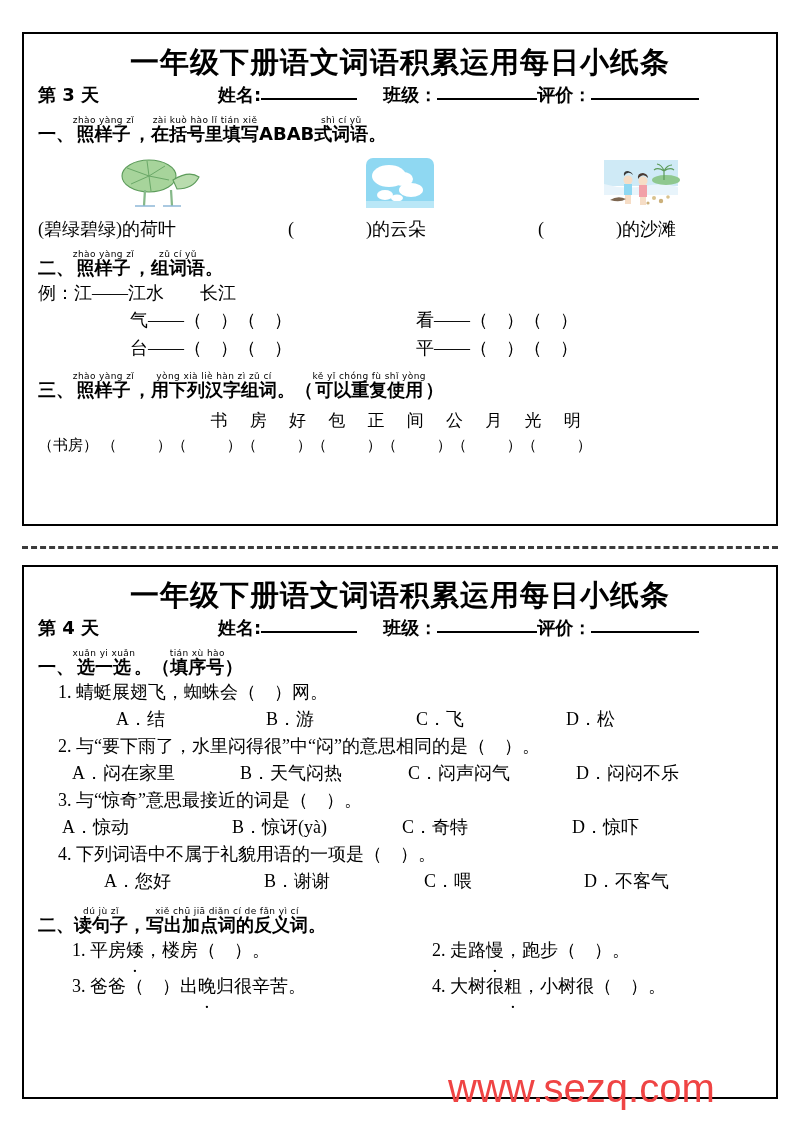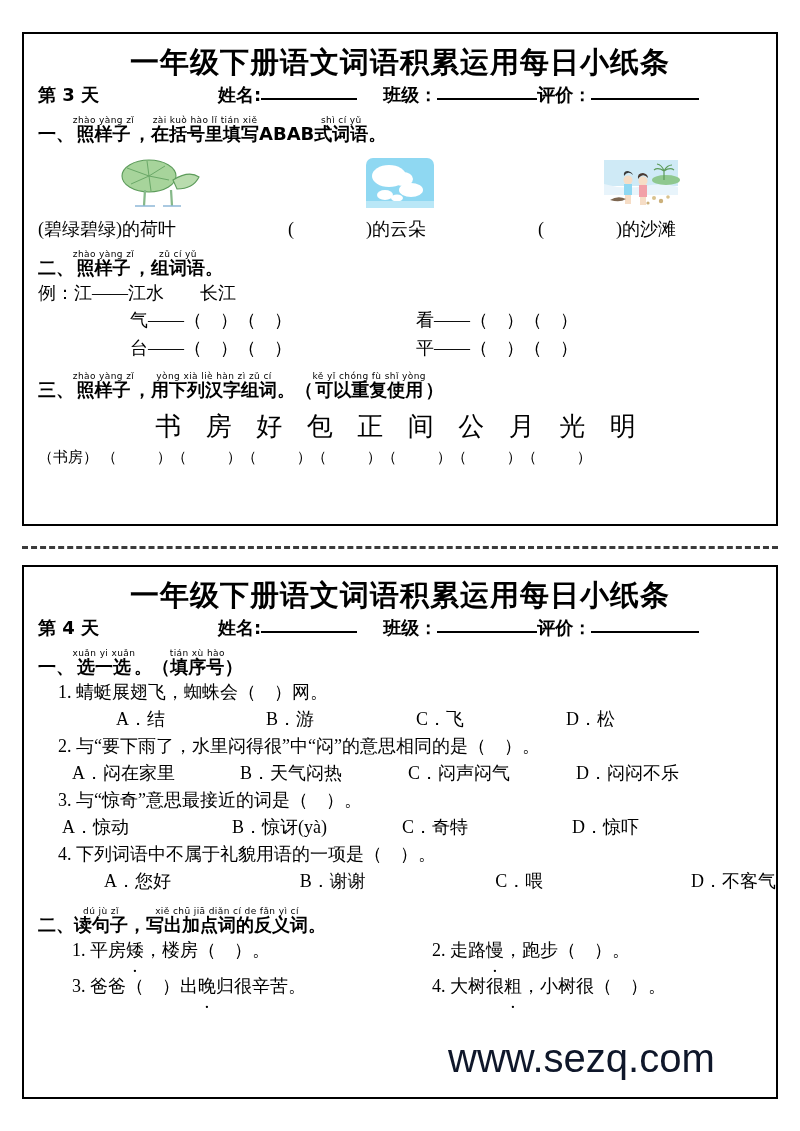--- a/index.html
+++ b/index.html
@@ -67,44 +67,44 @@
   .anscell.c3{padding-left:26px;}
 
   
   .line{padding:0 14px;font-size:18px;white-space:nowrap;line-height:1.5;}
 
   .pairrow{display:flex;padding:0 14px;font-size:18px;line-height:1.55;}
   .pairrow .left{width:360px;padding-left:92px;box-sizing:border-box;}
   .pairrow .right{padding-left:18px;}
 
   .charlist{
-    text-align:center;font-size:26px;letter-spacing:9px;margin-top:7px;
+    text-align:center;font-size:17px;letter-spacing:9px;margin-top:7px;
   }
   .boxrow{padding:4px 14px 0 14px;font-size:15px;white-space:nowrap;}
   .boxrow .bk{display:inline-block;width:40px;}
 
   
   .q{padding:0 14px 0 34px;font-size:18px;line-height:1.5;white-space:nowrap;}
   .opts{display:flex;font-size:18px;line-height:1.5;padding-left:46px;}
   .opts .op{white-space:nowrap;}
   .o-w1{width:150px;}
   .o-w2{width:168px;}
   .o-w3{width:170px;}
   .o-w4{width:160px;}
 
   .dot{position:relative;}
   .dot::after{
     content:"·";position:absolute;left:50%;transform:translateX(-50%);
     bottom:-11px;font-size:19px;line-height:0;
   }
 
   .watermark{
-    position:absolute;left:448px;top:1036px;
+    position:absolute;left:448px;top:1066px;
     font-family:"Liberation Sans","DejaVu Sans",sans-serif;
-    font-size:40px;color:#0f172a;letter-spacing:0px;
+    font-size:40px;color:#ef4444;letter-spacing:0px;
     white-space:nowrap;user-select:none;
   }
 </style>
 </head>
 <body>
 
 <div class="page">
 
   <div class="sheet" id="sheet-1">
 
@@ -266,21 +266,21 @@
       <div class="op o-w3">A．惊动</div>
       <div class="op o-w3">B．惊讶(yà)</div>
       <div class="op o-w3">C．奇特</div>
       <div class="op">D．惊吓</div>
     </div>
 
     <div class="q">
       <span>4.</span>
       <span>下列词语中不属于礼貌用语的一项是（　）。</span>
     </div>
-    <div class="opts" style="padding-left:80px;justify-content:space-between;">
+    <div class="opts" style="padding-left:80px;">
       <div class="op o-w4">A．您好</div>
       <div class="op o-w4">B．谢谢</div>
       <div class="op o-w4">C．喂</div>
       <div class="op">D．不客气</div>
     </div>
 
     <div class="sec" style="margin-top:12px;">
       <span>二、</span><ruby><span>读句子</span><rt>dú jù zǐ</rt></ruby><span>，</span><ruby><span>写出加点词的反义词</span><rt>xiě chū jiā diǎn cí de fǎn yì cí</rt></ruby><span>。</span>
     </div>
 

